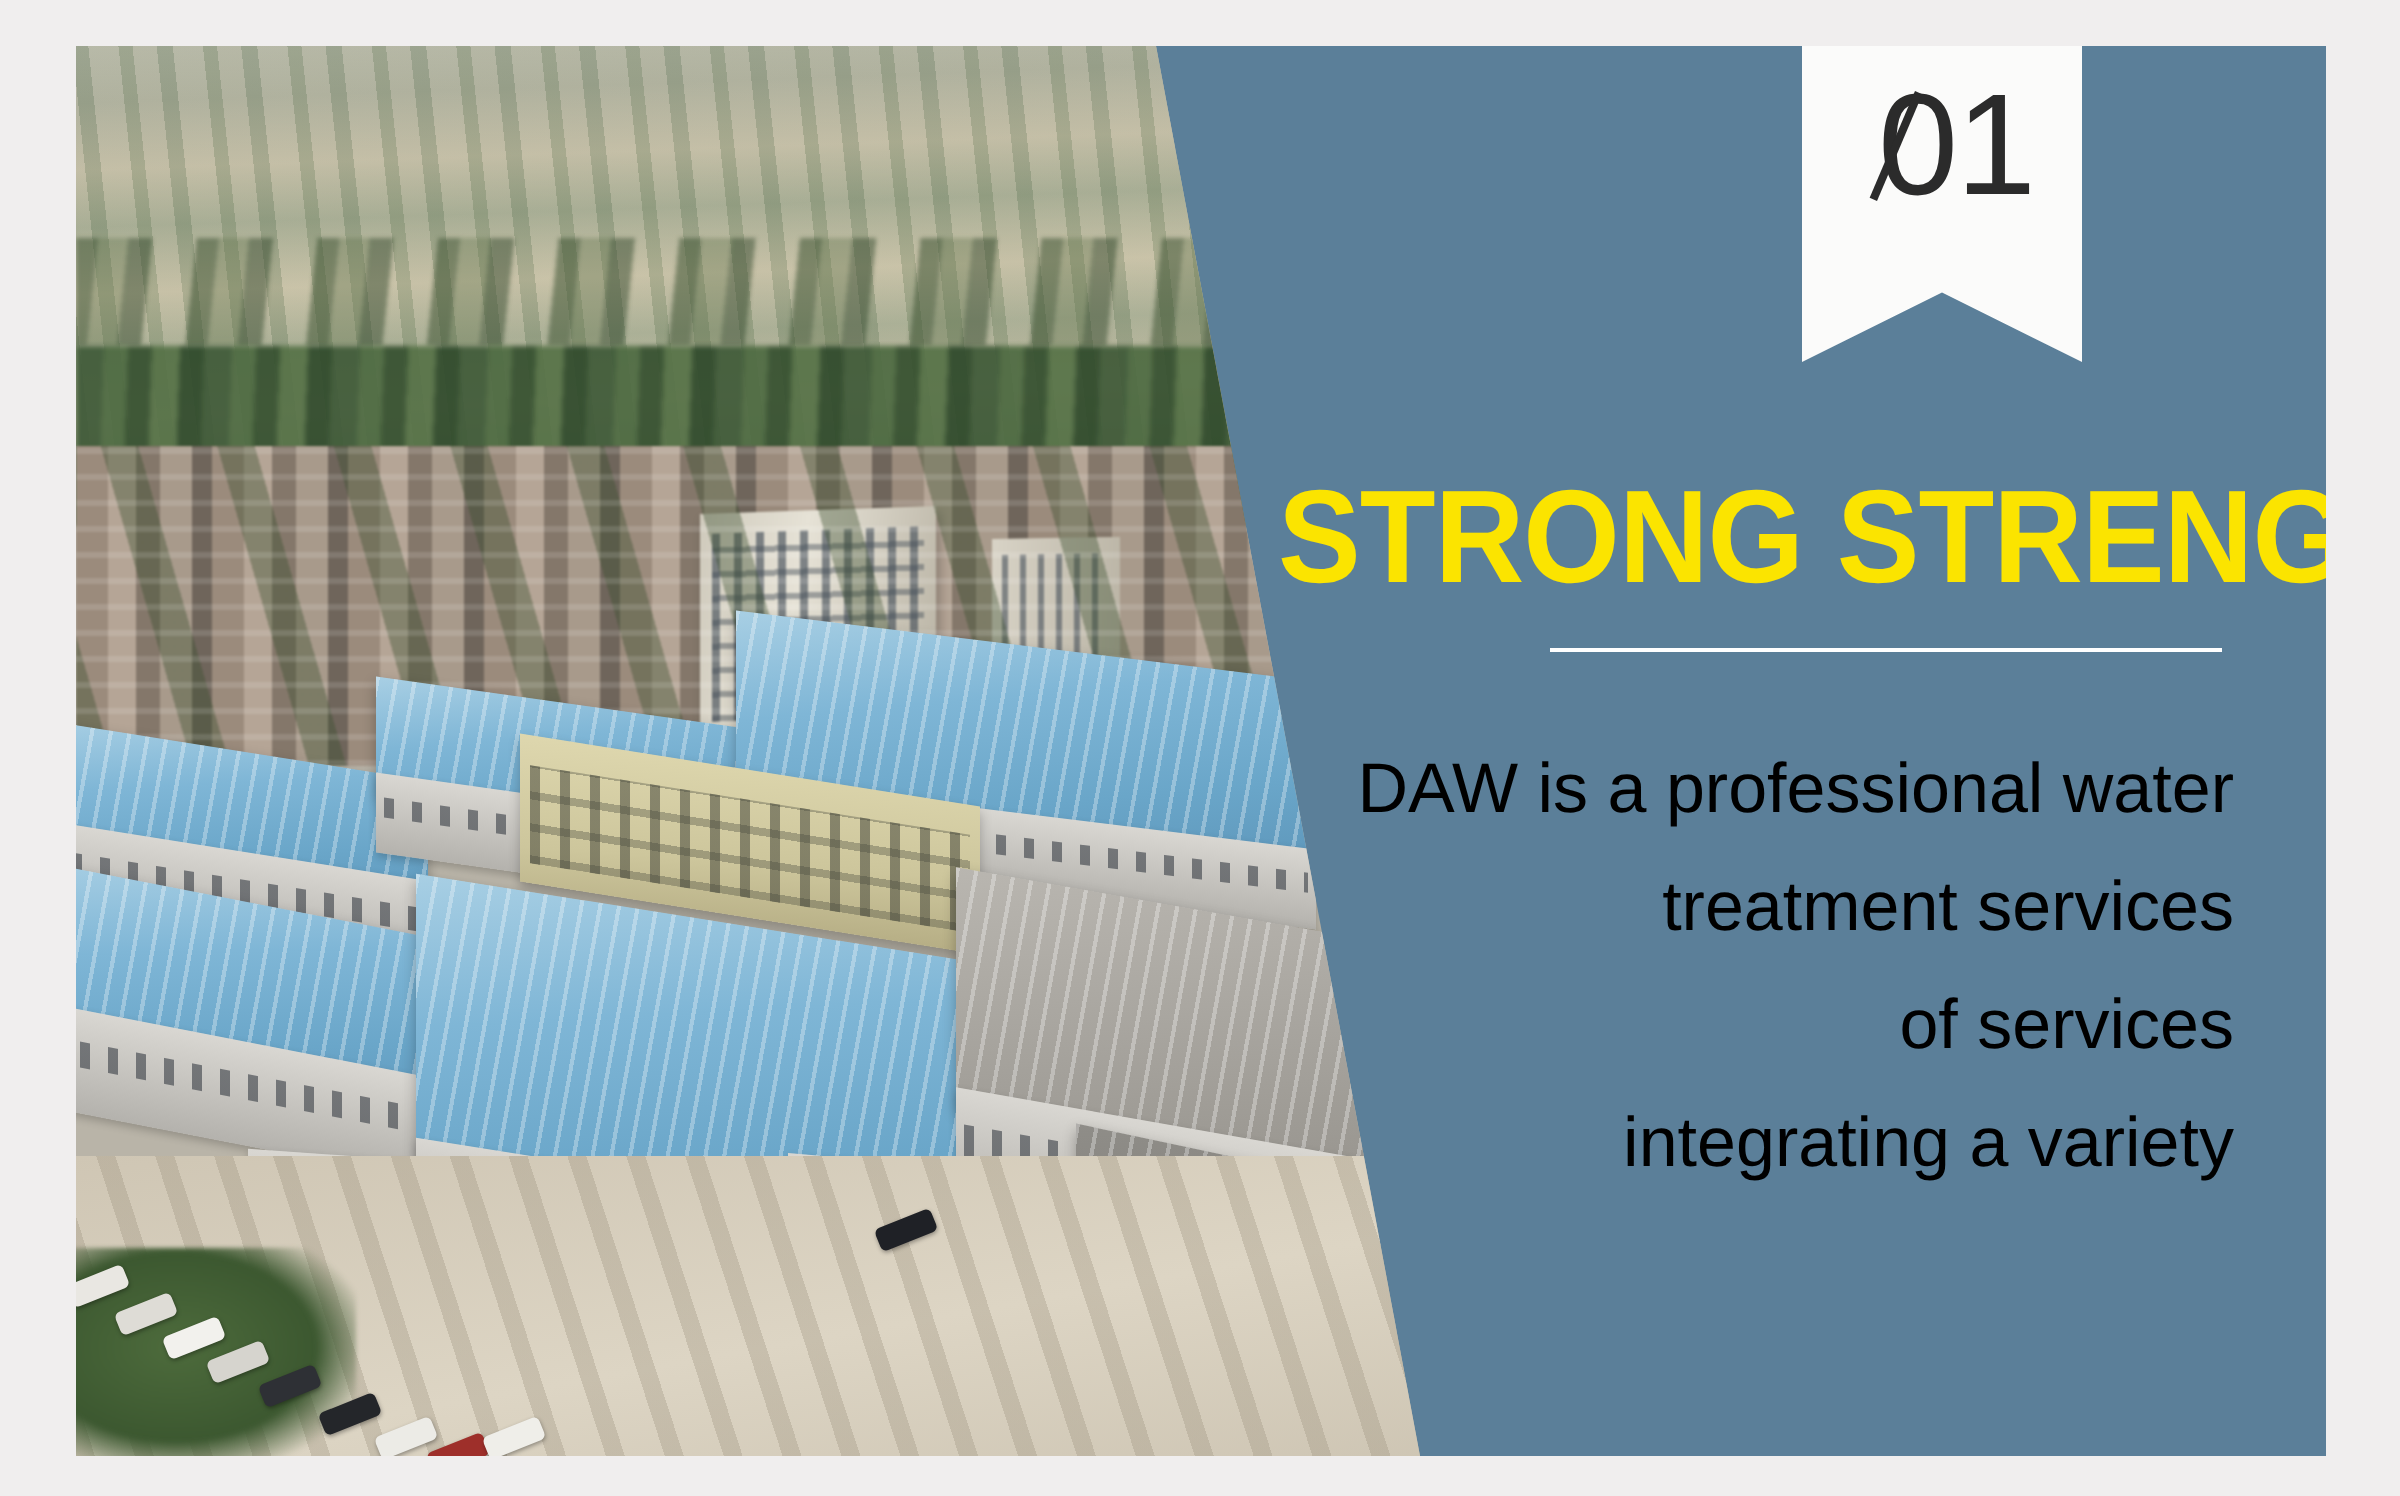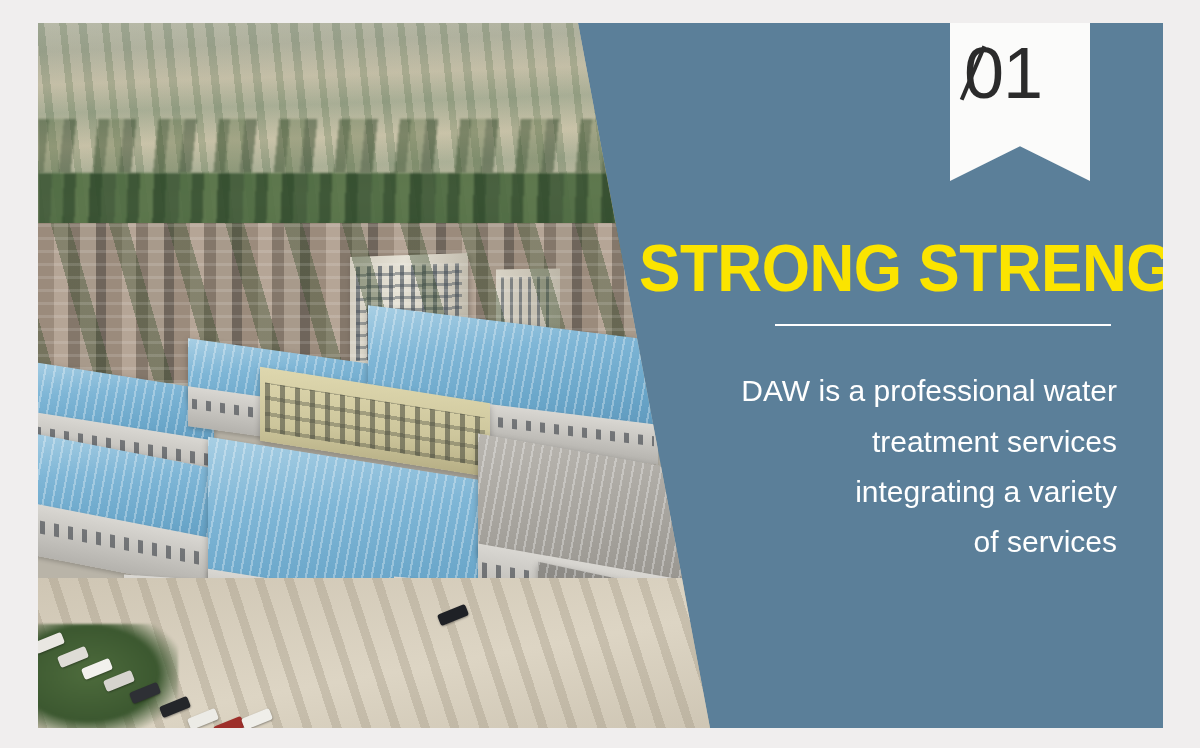--- a/index.html
+++ b/index.html
@@ -198,30 +198,30 @@
     position: absolute;
     width: 30px; height: 12px;
     border-radius: 3px;
     transform: rotate(-22deg);
     box-shadow: 0 1px 2px rgba(0,0,0,.35);
   }
 
   
   .ribbon {
     position: absolute;
-    left: 912px;            
+    left: 863px;            
     top: 0;
     width: 140px;
     height: 158px;
     background: #fbfbfa;
     clip-path: polygon(0 0, 100% 0, 100% 100%, 50% 78%, 0 100%);
     -webkit-clip-path: polygon(0 0, 100% 0, 100% 100%, 50% 78%, 0 100%);
     display: flex;
     align-items: flex-start;
-    justify-content: flex-start;
+    justify-content: center;
   }
   .ribbon-num {
     position: relative;
     margin-top: 14px;
     font-family: "Liberation Sans", sans-serif;
     font-size: 72px;
     font-weight: 400;
     letter-spacing: -1px;
     color: #2b2b2b;
     line-height: 1;
@@ -264,23 +264,23 @@
     margin-left: 136px;
     width: 336px;
     height: 2px;
     background: #ffffff;
   }
 
   .body-text {
     margin-top: 40px;
     text-align: right;
     font-family: "Liberation Sans", sans-serif;
-    font-size: 30px;
+    font-size: 35px;
     font-weight: 400;
-    color: #ffffff;
+    color: #000000;
     line-height: 1.68;
     letter-spacing: 0px;
   }
   .body-text .ln { display: block; white-space: nowrap; }
 </style>
 </head>
 <body>
 
 <div id="slide">
 
@@ -351,20 +351,20 @@
 
     <div class="text-col">
 
       <h1 class="headline">STRONG STRENGTH</h1>
 
       <div class="divider"></div>
 
       <div class="body-text">
         <span class="ln">DAW is a professional water</span>
         <span class="ln">treatment services</span>
+        <span class="ln">of services</span>
         <span class="ln">integrating a variety</span>
-        <span class="ln">of services</span>
       </div>
 
     </div>
 
   </div>
 </div>
 
 </body></html>

